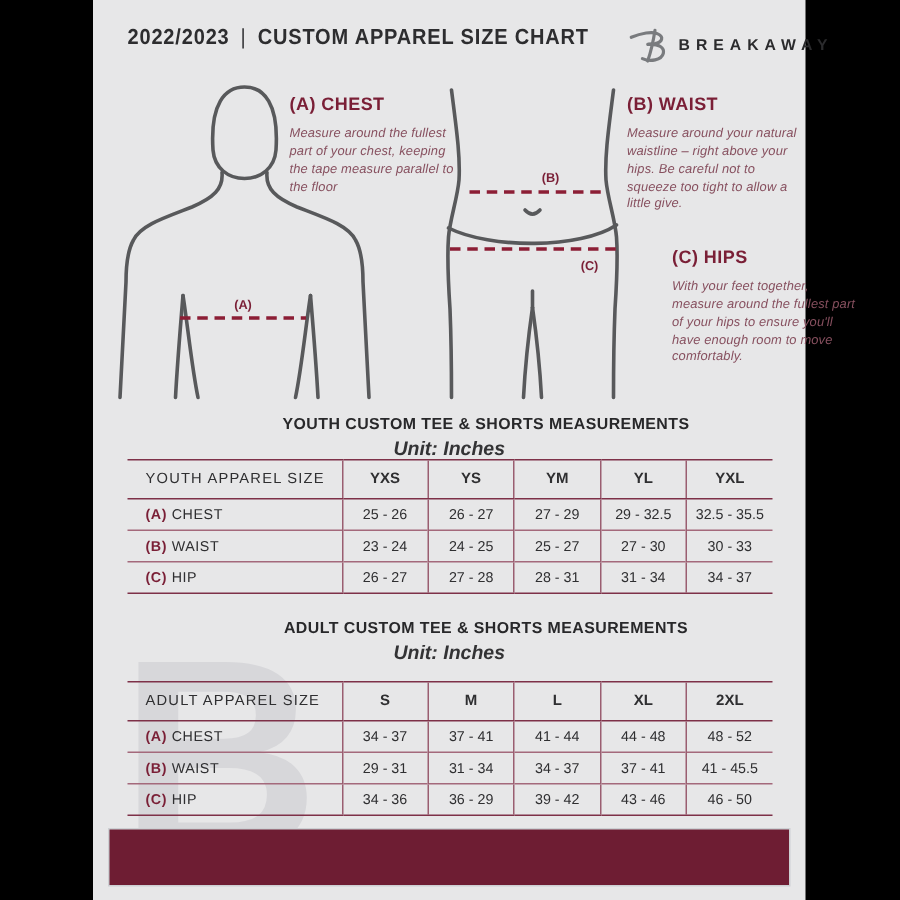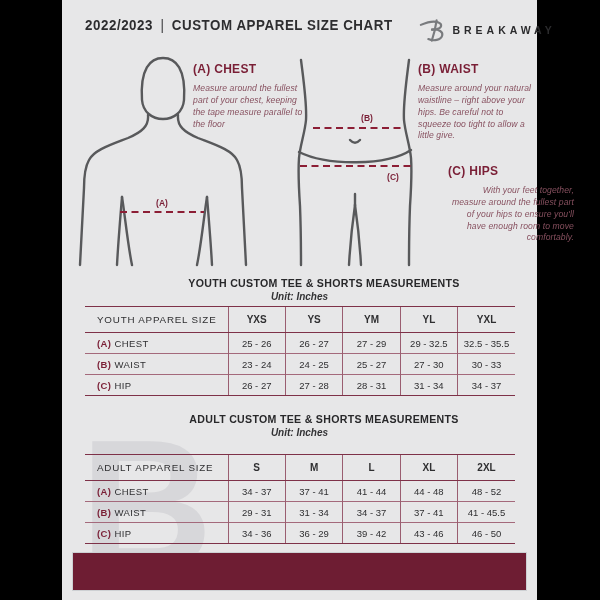--- a/index.html
+++ b/index.html
@@ -33,27 +33,27 @@
 
   
   .instr { position:absolute; }
   .instr h3 { font-size:12px; font-weight:bold; color:#7a1f36; letter-spacing:0.3px;
               margin-bottom:7px; }
   .instr p { font-size:8.6px; font-style:italic; font-weight:500; color:#87505f;
              line-height:1.38; letter-spacing:0.1px; }
   .instr-a { left:131px; top:62px; width:112px; }
   .instr-b { left:356px; top:62px; width:118px; }
   .instr-c { left:370px; top:164px; width:126px;margin-left:16px; }
-  .instr-c p { white-space:pre-line;text-align:right; }
+  .instr-c p { white-space:pre-line; }
 
   
   .sec-title { position:absolute; left:0; width:524px; text-align:center;
                font-size:10.6px; font-weight:bold; color:#28282a; letter-spacing:0.3px; }
   .sec-unit  { position:absolute; left:0; width:475px; text-align:center;
-               font-size:10px; font-style:italic; font-weight:bold; color:#333335; }
+               font-size:13px; font-style:italic; font-weight:bold; color:#333335; }
   .t-youth-title { top:277px; } .t-youth-unit { top:291px; }
   .t-adult-title { top:413px; } .t-adult-unit { top:427px; }
 
   table.size { position:absolute; left:23px; width:430px; border-collapse:collapse;
                table-layout:fixed; }
   .tbl-youth { top:306px; } .tbl-adult { top:454px; }
   table.size col.c0 { width:143px; }
   table.size th, table.size td { font-size:9.5px; color:#2f2f31; text-align:center;
                padding:0; height:21px; }
   table.size thead th { height:26px; border-top:1.5px solid #7e3148;

